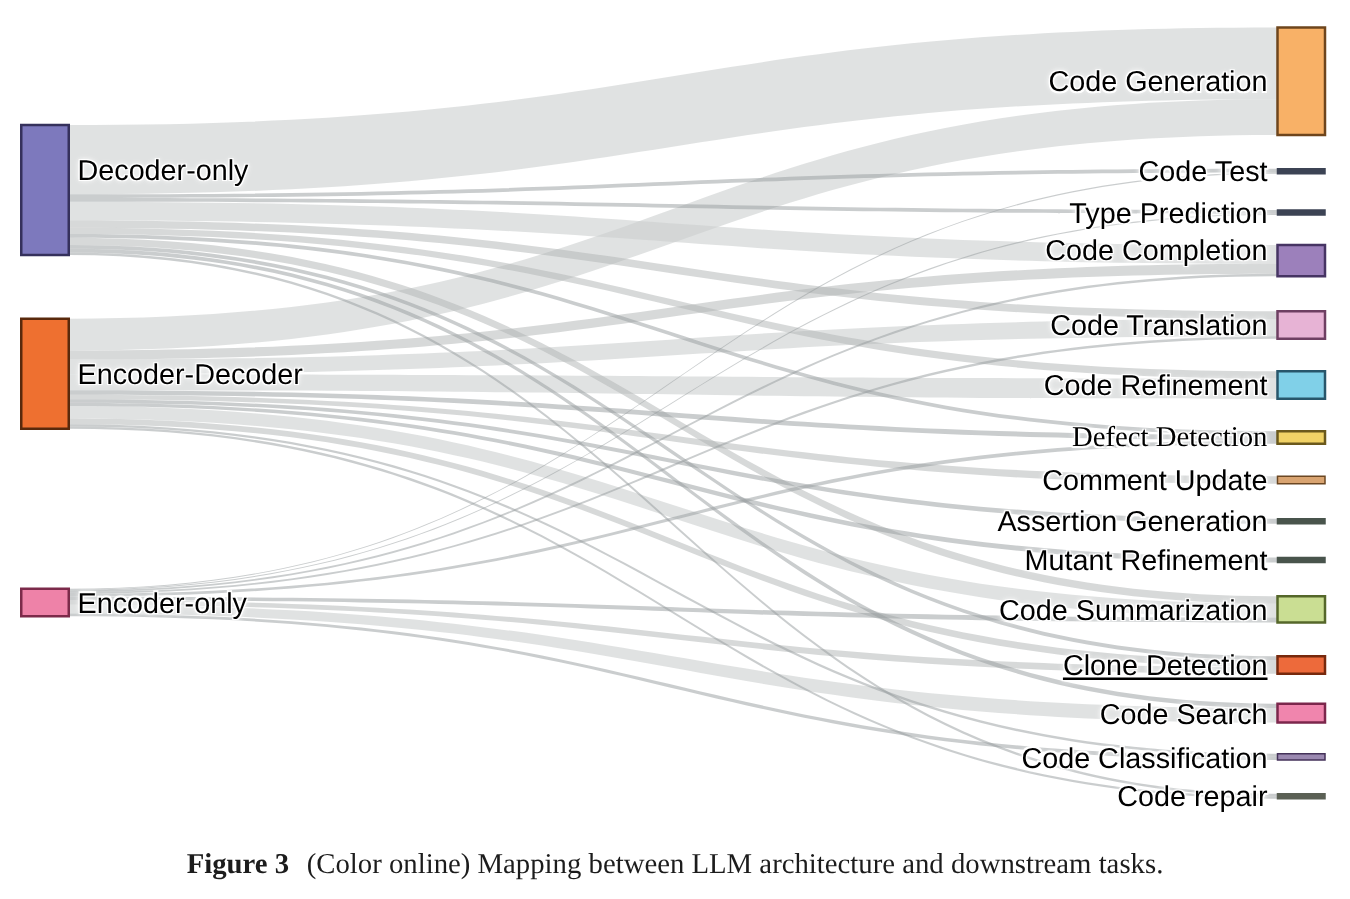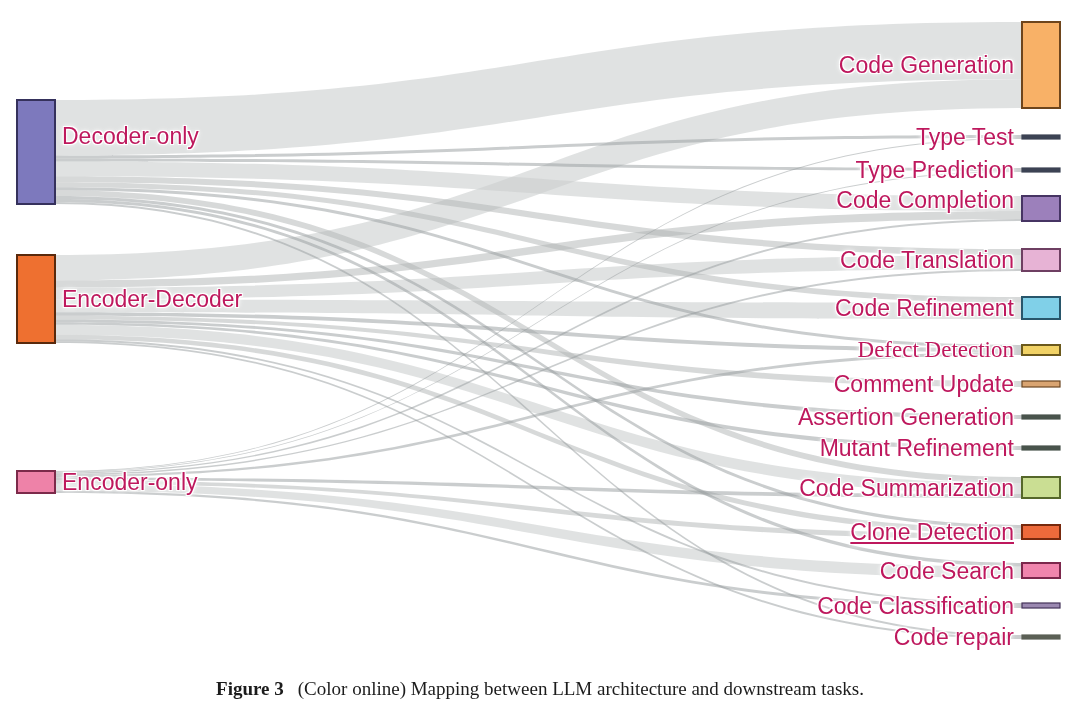--- a/index.html
+++ b/index.html
@@ -6,34 +6,34 @@
   .canvas{
     position:relative;
     width:1080px;height:719px;
     background:#ffffff;
     overflow:hidden;
     font-family:"Liberation Sans", sans-serif;
   }
   #sankey{position:absolute;left:0;top:0;}
   .lbl{
     position:absolute;
-    color:#be185d;
+    color:#000000;
     font-size:23px;
     line-height:30px;
     white-space:nowrap;
     text-shadow:-1px -1px 0 #fff,1px -1px 0 #fff,-1px 1px 0 #fff,1px 1px 0 #fff,0 0 4px #fff,0 0 6px #fff;
   }
   .lbl.right{text-align:right;}
   .caption{
     position:absolute;
     left:0;right:0;
     top:678px;
     text-align:center;
     font-family:"Liberation Serif", serif;
-    font-size:19px;
+    font-size:23px;
     color:#1c1c1c;
     white-space:nowrap;
   }
   .caption .cap-label{font-weight:bold;margin-right:14px;}
 </style>
 </head>
 <body>
 
 <div class="canvas">
   <svg id="sankey" width="1080" height="665">
@@ -86,21 +86,21 @@
       <rect x="1022" y="525" width="38" height="14" fill="#ed6a3b" stroke="#77290d" stroke-width="2"></rect>
       <rect x="1022" y="563" width="38" height="15" fill="#f085ad" stroke="#7c274c" stroke-width="2"></rect>
       <rect x="1022" y="603" width="38" height="5" fill="#9b89b1" stroke="#443259" stroke-width="1.2"></rect>
       <rect x="1022" y="635" width="38" height="4" fill="#5b6055" stroke="#5b6055" stroke-width="1.2"></rect>
     </svg>
   <div id="labels">
       <div class="lbl left" style="top: 121px; left: 62px;">Decoder-only</div>
       <div class="lbl left" style="top: 284px; left: 62px;">Encoder-Decoder</div>
       <div class="lbl left" style="top: 467px; left: 62px;">Encoder-only</div>
       <div class="lbl right" style="top: 50px; right: 66px;">Code Generation</div>
-      <div class="lbl right" style="top: 122px; right: 66px;">Type Test</div>
+      <div class="lbl right" style="top: 122px; right: 66px;">Code Test</div>
       <div class="lbl right" style="top: 155px; right: 66px;">Type Prediction</div>
       <div class="lbl right" style="top: 185px; right: 66px;">Code Completion</div>
       <div class="lbl right" style="top: 245px; right: 66px;">Code Translation</div>
       <div class="lbl right" style="top: 293px; right: 66px; text-align: right;">Code Refinement</div>
       <div class="lbl right" style="top: 335px; right: 66px; font-family: Liberation Serif, serif;">Defect Detection</div>
       <div class="lbl right" style="top: 369px; right: 66px;">Comment Update</div>
       <div class="lbl right" style="top: 402px; right: 66px;">Assertion Generation</div>
       <div class="lbl right" style="top: 433px; right: 66px;">Mutant Refinement</div>
       <div class="lbl right" style="top: 472.5px; right: 66px;">Code Summarization</div>
       <div class="lbl right" style="top: 517px; right: 66px; text-decoration: underline;">Clone Detection</div>

